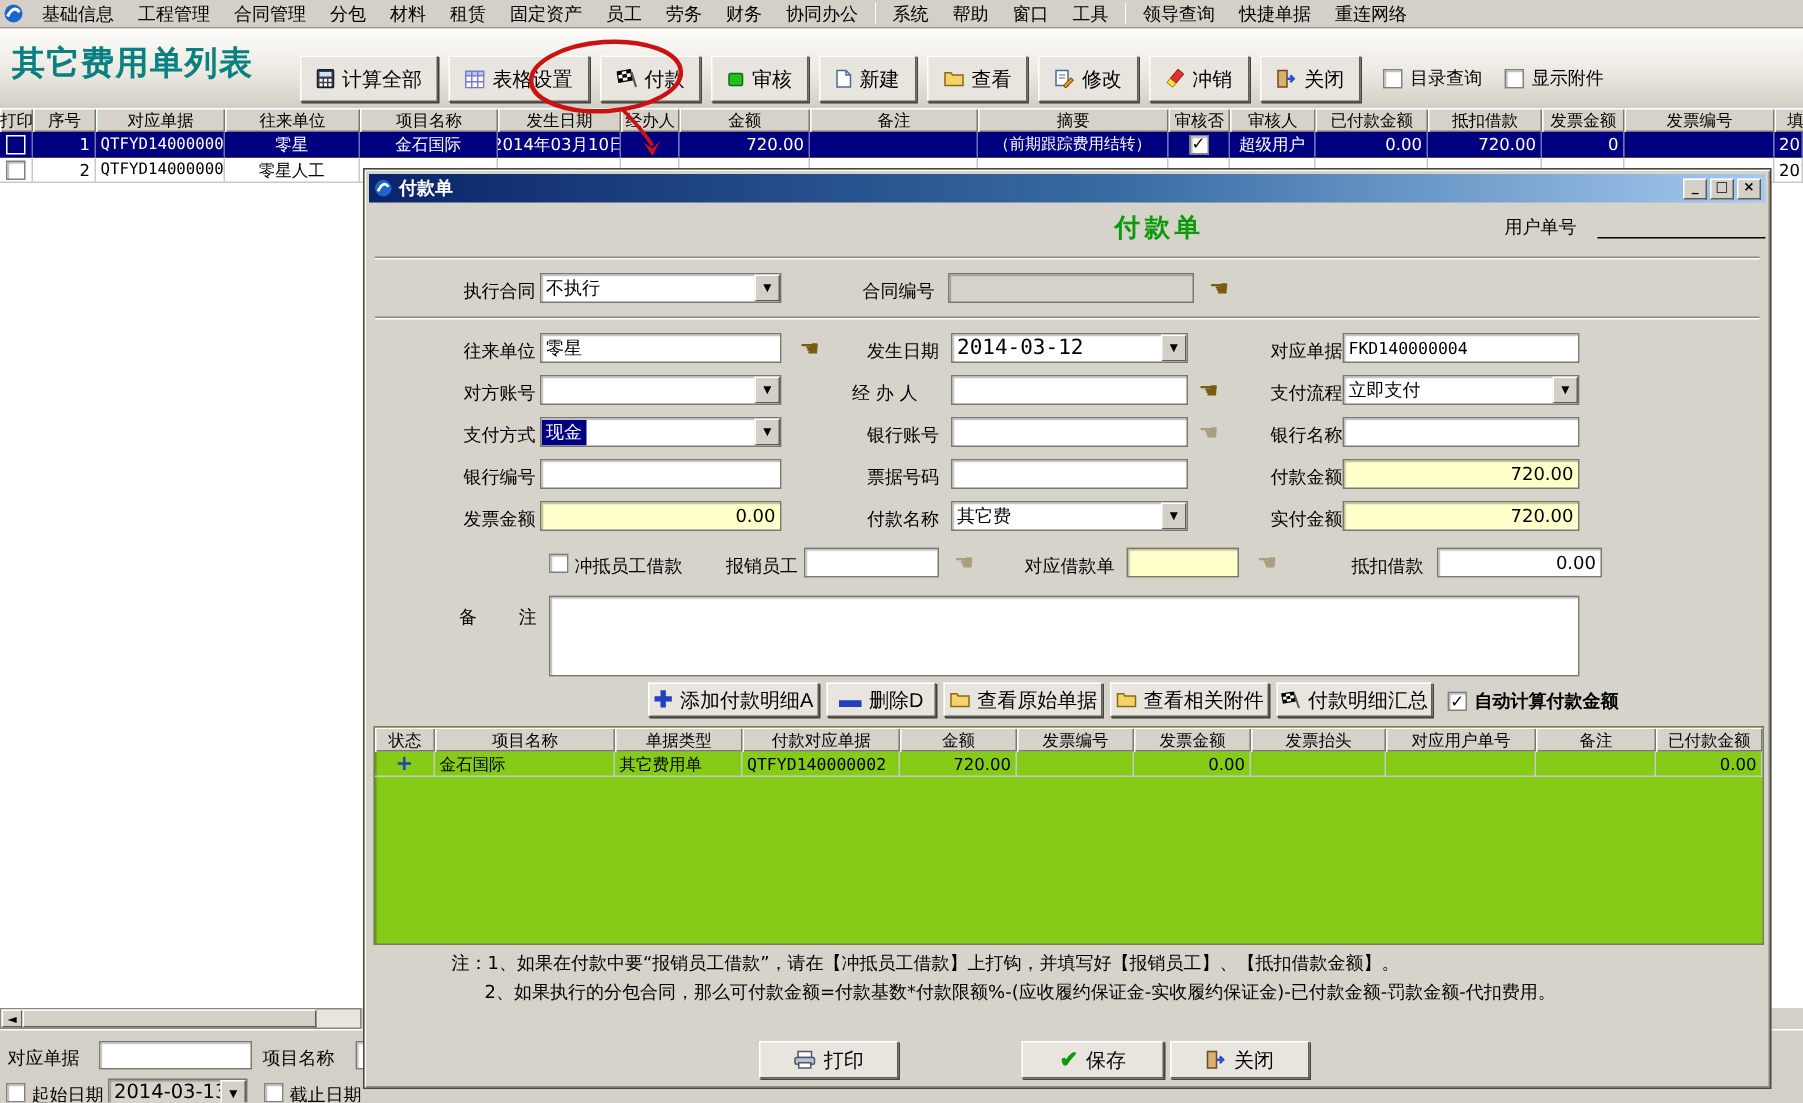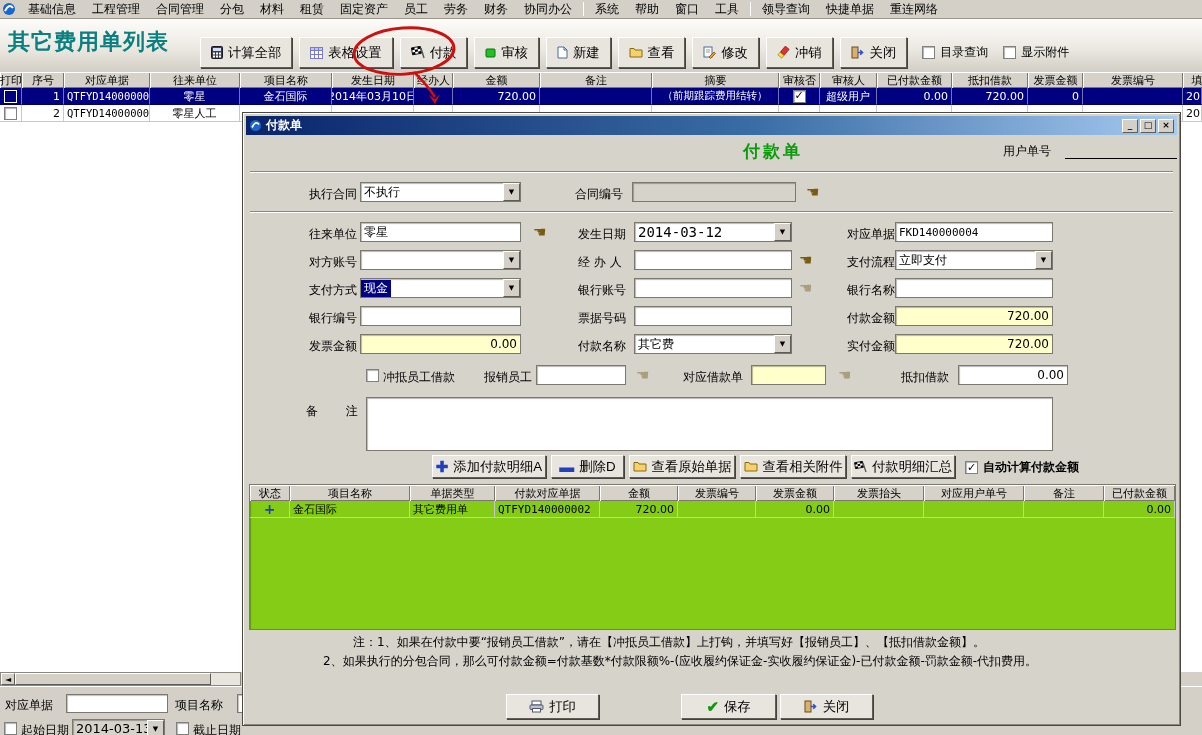--- a/index.html
+++ b/index.html
@@ -80,21 +80,21 @@
     padding:0 9px; white-space:nowrap; cursor:pointer; }
   .plus { color:#2040c0; font-weight:bold; font-size:15px; line-height:1; }
   .minus { color:#2040c0; font-weight:bold; font-size:15px; line-height:1; }
   
   .dtable { position:absolute; left:6px; top:371px; width:927px; height:146px; background:#84cc16;
     border:1px solid #7b786f; box-shadow:inset 1px 1px 1px rgba(0,0,0,.25); overflow:hidden; }
   .dhc { height:16px; background:#d6d2c9; font-size:11px; display:flex; align-items:center; justify-content:center;
     box-shadow:inset 1px 1px 0 #ffffff, inset -1px -1px 0 #7a776e; overflow:hidden; white-space:nowrap; flex:0 0 auto; }
   .drc { height:17px; display:flex; align-items:center; padding:0 3px; border-right:1px solid #c9c9c9;
     border-bottom:1px solid #c9c9c9; overflow:hidden; white-space:nowrap; flex:0 0 auto; font-size:11px; }
-  .notes { position:absolute; left:58px; top:520px; line-height:19px; font-size:12px;text-align:center; }
+  .notes { position:absolute; left:58px; top:520px; line-height:19px; font-size:12px; }
   .notes .n-sub { margin-left:22px; }
   
   .anno { position:absolute; left:0; top:0; width:1202px; height:735px; z-index:9; pointer-events:none; }
   .icon { display:inline-flex; flex:0 0 auto; }
 </style>
 </head>
 <body>
 
 <div class="screen">
 
@@ -368,21 +368,21 @@
       <span class="carrow">▼</span>
     </span>
     <span class="dlbl" style="left:604px;top:113px">对应单据</span>
     <span class="dfld mono" style="left:652px;top:109px;width:158px;font-size:11px">FKD140000004</span>
 
     <span class="dlbl" style="left:66px;top:141px">对方账号</span>
     <span class="dfld combo" style="left:117px;top:137px;width:161px">
       <span class="ctext"></span>
       <span class="carrow">▼</span>
     </span>
-    <span class="dlbl" style="left:335px;top:141px">经 办 人</span>
+    <span class="dlbl" style="left:325px;top:141px">经 办 人</span>
     <span class="dfld" style="left:391px;top:137px;width:158px"></span>
     <span class="hand" style="left:556px;top:140px">☚</span>
     <span class="dlbl" style="left:604px;top:141px">支付流程</span>
     <span class="dfld combo" style="left:652px;top:137px;width:158px">
       <span class="ctext">立即支付</span>
       <span class="carrow">▼</span>
     </span>
 
     <span class="dlbl" style="left:66px;top:169px">支付方式</span>
     <span class="dfld combo" style="left:117px;top:165px;width:161px">

